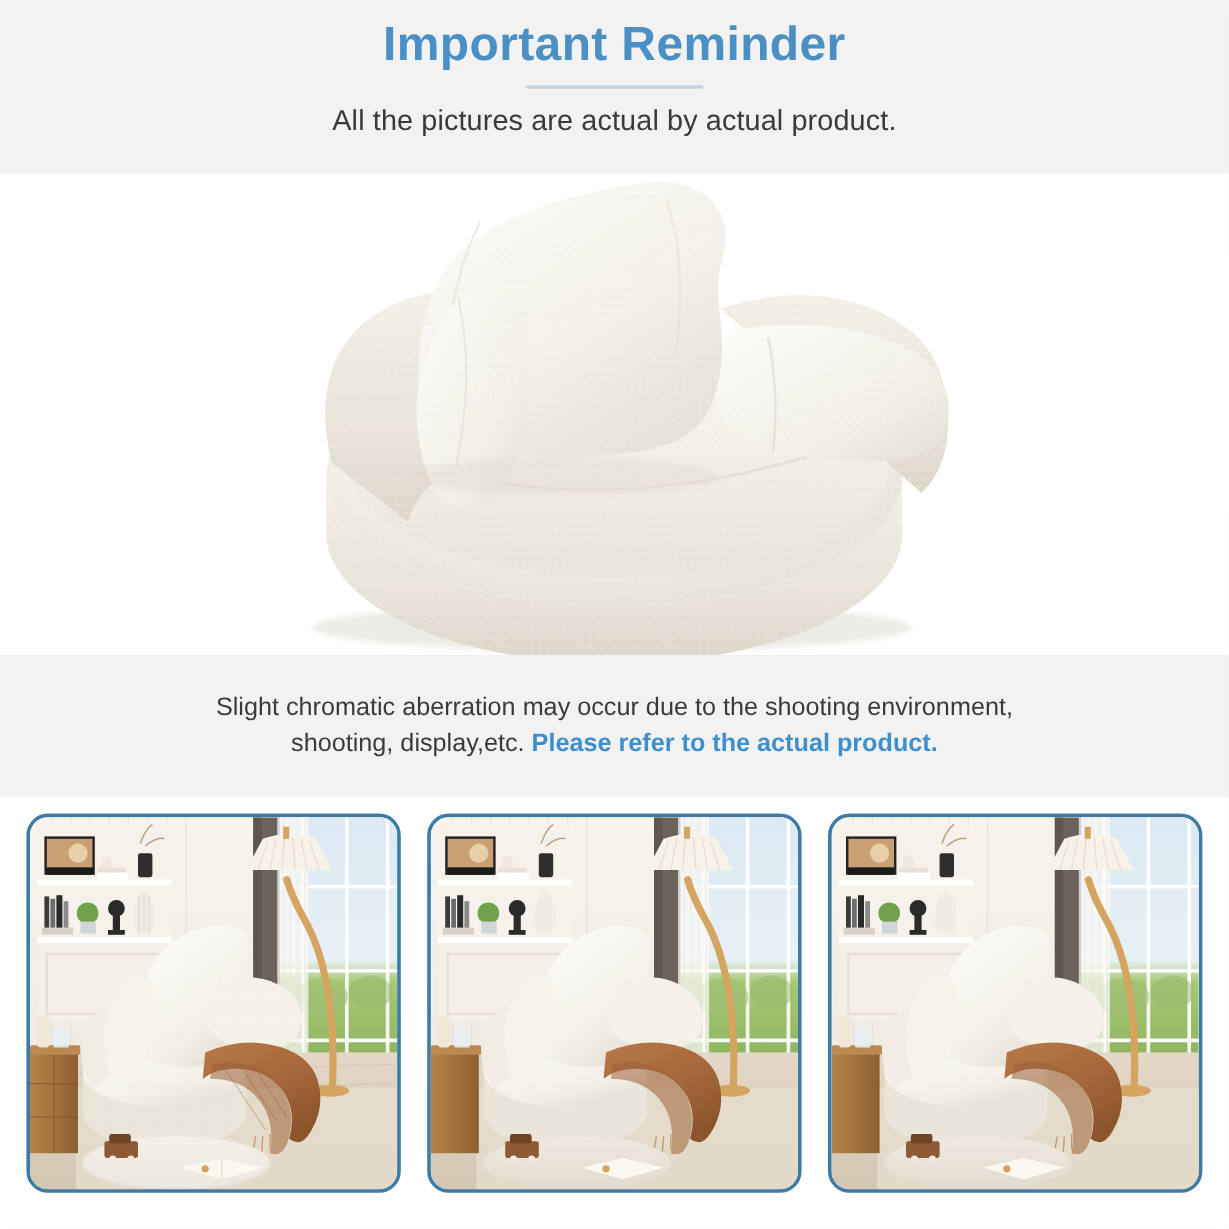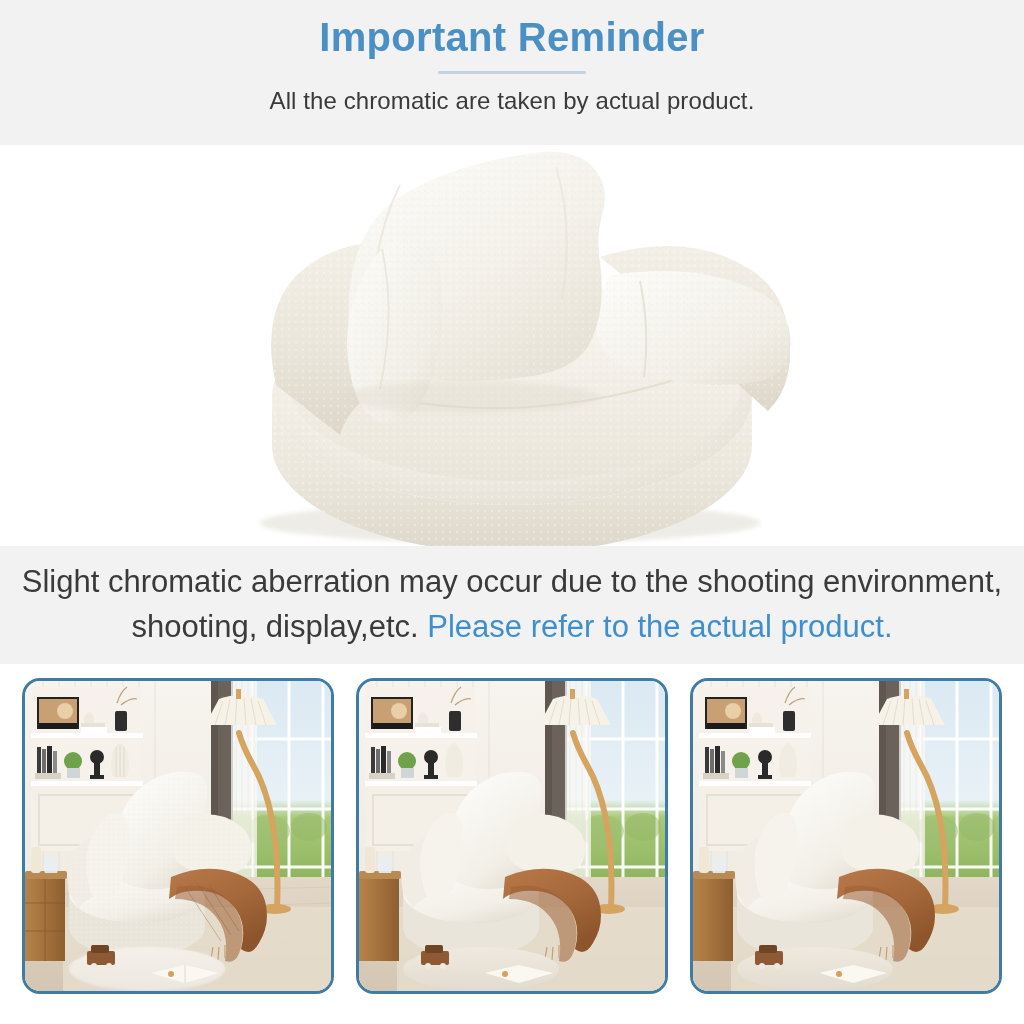--- a/index.html
+++ b/index.html
@@ -34,22 +34,22 @@
     overflow:hidden;
   }
   .hero svg{display:block;}
 
   
   .note-band{
     position:absolute;left:0;top:546px;width:1024px;height:118px;
     background:#f2f2f2;
     display:flex;flex-direction:column;align-items:center;justify-content:center;
   }
-  .note-line{font-size:31px;color:#3a3a3a;line-height:1.45;text-align:center;white-space:nowrap;}
-  .note-hl{color:#3e8fcc;font-weight:normal;}
+  .note-line{font-size:21px;color:#3a3a3a;line-height:1.45;text-align:center;white-space:nowrap;}
+  .note-hl{color:#3e8fcc;font-weight:bold;}
 
   
   .thumb-strip{
     position:absolute;left:0;top:664px;width:1024px;height:360px;background:#ffffff;
   }
   .thumb{
     position:absolute;top:14px;width:312px;height:316px;
     border:3px solid #3e7ca6;border-radius:18px;
     overflow:hidden;background:#efe9e2;
     box-sizing:border-box;
@@ -60,21 +60,21 @@
   .thumb svg{display:block;width:100%;height:100%;}
 </style>
 </head>
 <body>
 
 <div class="page">
 
   <div class="header-band">
     <div class="title">Important Reminder</div>
     <div class="title-divider"></div>
-    <div class="subtitle">All the chromatic are taken by actual product.</div>
+    <div class="subtitle">All the pictures are actual by actual product.</div>
   </div>
 
   <div class="hero">
     <svg width="1024" height="401" viewBox="0 0 1024 401">
       <defs>
         <radialGradient id="baseG" cx="45%" cy="35%" r="75%">
           <stop offset="0%" stop-color="#fbfaf6"></stop>
           <stop offset="60%" stop-color="#f2efe7"></stop>
           <stop offset="100%" stop-color="#e2ddd2"></stop>
         </radialGradient>

